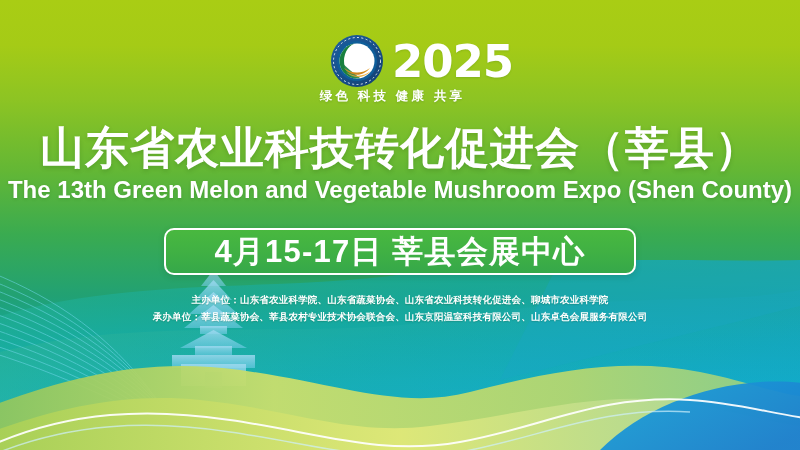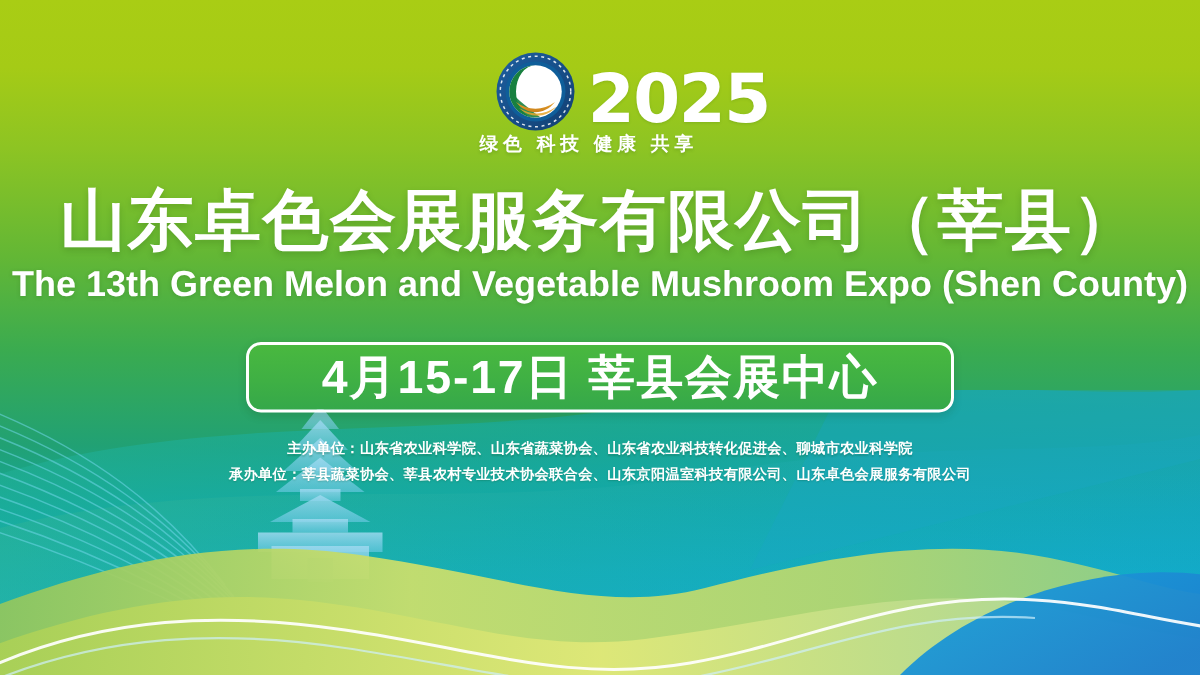--- a/index.html
+++ b/index.html
@@ -25,21 +25,21 @@
         #17a9d8 100%);
   }
 
   
   .deco { position: absolute; left: 0; bottom: 0; width: 800px; height: 190px; }
   .deco svg { display: block; width: 800px; height: 190px; }
 
   
   .logo-row {
     position: absolute; top: 34px; left: 0; right: 0;
-    display: flex; align-items: flex-end; justify-content: center;
+    display: flex; align-items: center; justify-content: center;
     gap: 8px;
     padding-left: 43px;
   }
   .logo-mark { width: 54px; height: 54px; flex: 0 0 54px; }
   .logo-year {
     color: #ffffff;
     font-size: 45px;
     font-weight: 800;
     letter-spacing: -1px;
     line-height: 1;
@@ -225,21 +225,21 @@
         <path d="M36,17 C29,20 25,27 26,34 C31,30 36,24 36,17 Z" fill="#ffffff"></path>
         <path d="M14,34 C22,40 32,40 40,34 C33,43 21,43 14,34 Z" fill="url(#leafG)"></path>
         <path d="M16,38 C24,43 33,43 41,37 C34,45 23,45 16,38 Z" fill="#e3a52c" opacity=".85"></path>
       </svg>
     </span>
     <span class="logo-year">2025</span>
   </div>
 
   <div class="slogan">绿色 科技 健康 共享</div>
 
-  <h1 class="title-cn">山东卓色会展服务有限公司（莘县）</h1>
+  <h1 class="title-cn">山东省农业科技转化促进会（莘县）</h1>
   <h2 class="title-en">The 13th Green Melon and Vegetable Mushroom Expo (Shen County)</h2>
 
   <div class="date-banner">
     <span class="date-text">4月15-17日  莘县会展中心</span>
   </div>
 
   <div class="orgs">
     <div class="org-line">主办单位：山东省农业科学院、山东省蔬菜协会、山东省农业科技转化促进会、聊城市农业科学院</div>
     <div class="org-line">承办单位：莘县蔬菜协会、莘县农村专业技术协会联合会、山东京阳温室科技有限公司、山东卓色会展服务有限公司</div>
   </div>

